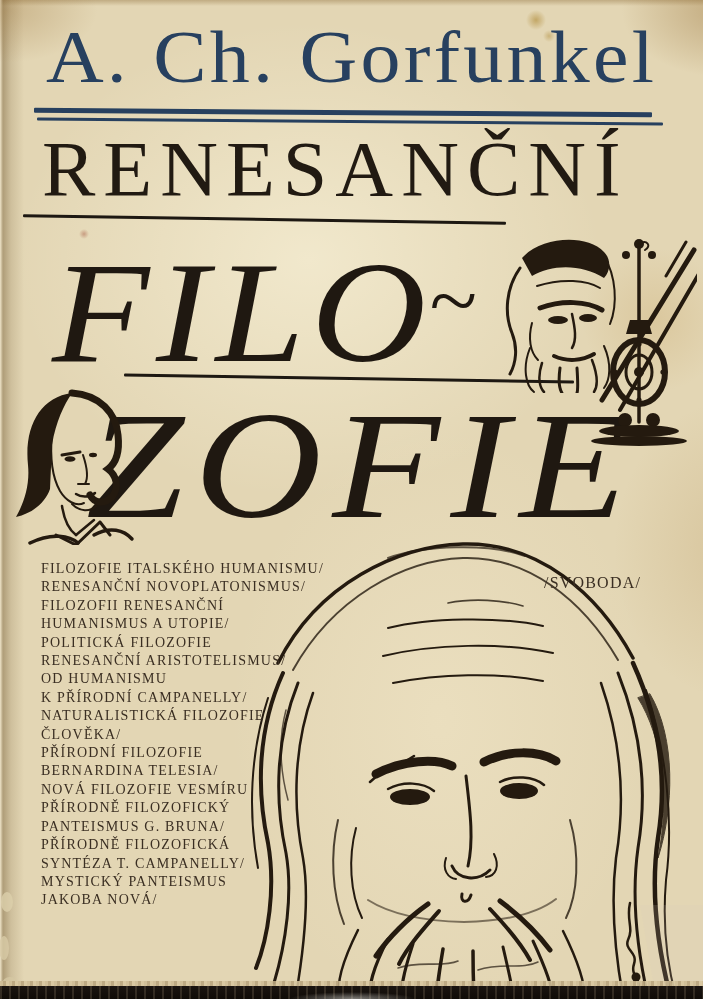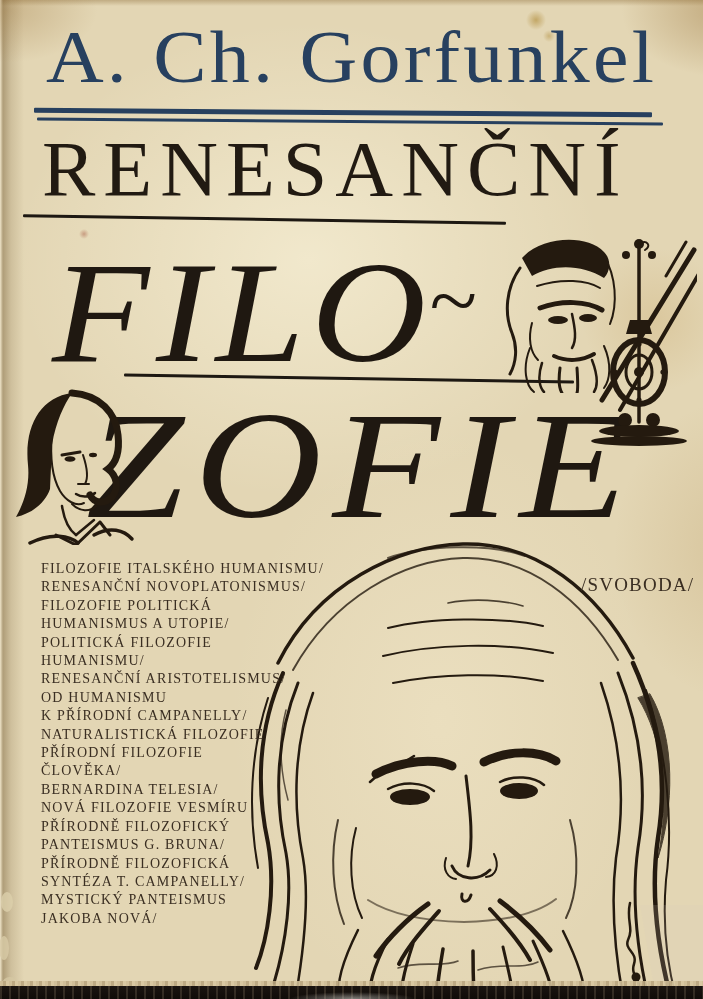--- a/index.html
+++ b/index.html
@@ -43,21 +43,21 @@
   }
   .title2{left:52px;top:240px;font-size:145px;letter-spacing:6px;transform:scaleX(1.10);transform-origin:0 0;}
   .title2 .swash{font-size:.55em;position:relative;top:-.42em;letter-spacing:0;margin-left:-4px;}
   .rule-t2{left:124px;top:377px;width:450px;height:3px;background:#1d1812;transform:rotate(.9deg);}
   .title3{left:86px;top:390px;font-size:152px;letter-spacing:9px;transform:scaleX(1.16);transform-origin:0 0;}
   .topics{
     position:absolute;left:41px;top:560px;color:#3a2e22;font-size:14px;
     letter-spacing:1.2px;line-height:18.4px;white-space:nowrap;z-index:3;
   }
   .publisher{
-    position:absolute;left:581px;top:574px;color:#3a2e22;font-size:19px;
+    position:absolute;left:544px;top:574px;color:#3a2e22;font-size:16px;
     letter-spacing:1.2px;white-space:nowrap;z-index:3;
   }
   
   .illus{position:absolute;}
   .illus svg{display:block;}
   .leonardo{left:238px;top:498px;z-index:1;}
   .copernicus{left:12px;top:385px;z-index:2;}
   .galileo{left:492px;top:228px;z-index:2;}
   .instrument{left:582px;top:232px;z-index:2;}
   .overlay{position:absolute;left:0;top:0;z-index:4;pointer-events:none;}
@@ -218,30 +218,29 @@
       <circle cx="43" cy="188" r="7" fill="#241a0f" stroke="none"></circle>
       <circle cx="71" cy="188" r="7" fill="#241a0f" stroke="none"></circle>
       <ellipse cx="57" cy="199" rx="40" ry="6" fill="#241a0f" stroke="none"></ellipse>
       <ellipse cx="57" cy="209" rx="48" ry="5" fill="#241a0f" stroke="none"></ellipse>
     </svg>
   </div>
 
   <div class="topics">
       <div class="topic-line">FILOZOFIE ITALSKÉHO HUMANISMU/</div>
       <div class="topic-line">RENESANČNÍ NOVOPLATONISMUS/</div>
-      <div class="topic-line">FILOZOFIE POLITICKÁ</div>
+      <div class="topic-line">FILOZOFII RENESANČNÍ</div>
       <div class="topic-line">HUMANISMUS A UTOPIE/</div>
       <div class="topic-line">POLITICKÁ FILOZOFIE</div>
-      <div class="topic-line">HUMANISMU/</div>
       <div class="topic-line">RENESANČNÍ ARISTOTELISMUS/</div>
       <div class="topic-line">OD HUMANISMU</div>
       <div class="topic-line">K PŘÍRODNÍ CAMPANELLY/</div>
       <div class="topic-line">NATURALISTICKÁ FILOZOFIE</div>
+      <div class="topic-line">ČLOVĚKA/</div>
       <div class="topic-line">PŘÍRODNÍ FILOZOFIE</div>
-      <div class="topic-line">ČLOVĚKA/</div>
       <div class="topic-line">BERNARDINA TELESIA/</div>
       <div class="topic-line">NOVÁ FILOZOFIE VESMÍRU</div>
       <div class="topic-line">PŘÍRODNĚ FILOZOFICKÝ</div>
       <div class="topic-line">PANTEISMUS G. BRUNA/</div>
       <div class="topic-line">PŘÍRODNĚ FILOZOFICKÁ</div>
       <div class="topic-line">SYNTÉZA T. CAMPANELLY/</div>
       <div class="topic-line">MYSTICKÝ PANTEISMUS</div>
       <div class="topic-line">JAKOBA NOVÁ/</div>
     </div>
 

